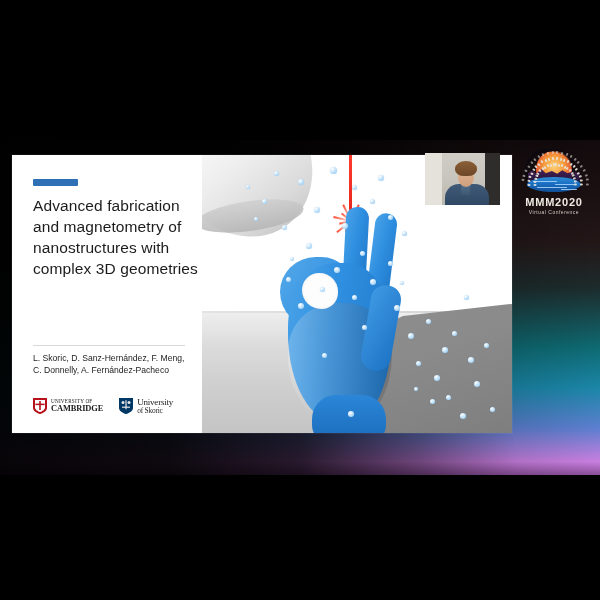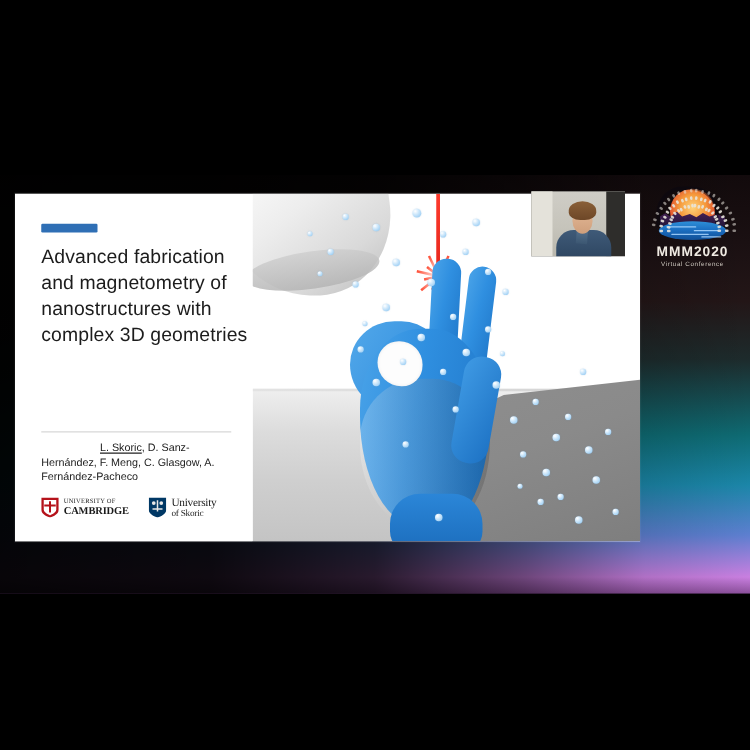--- a/index.html
+++ b/index.html
@@ -29,21 +29,21 @@
 
   
   #slide-text{position:absolute;left:0;top:0;width:190px;height:353px;
     background:#ffffff;z-index:5;padding:0;}
   #accent-bar{position:absolute;left:21px;top:24px;width:45px;height:7px;background:#2f6fb5;border-radius:1px;}
   #slide-title{position:absolute;left:21px;top:40px;width:172px;
     font-size:15.5px;line-height:21px;color:#1c1c1c;font-weight:400;letter-spacing:.1px;}
   #divider{position:absolute;left:21px;top:190px;width:152px;height:1px;background:#d8d8d8;}
   #authors{position:absolute;left:21px;top:198px;width:158px;
     font-size:8.6px;line-height:11.6px;color:#222;}
-  #authors .lead{text-decoration:underline;margin-left:47px;}
+  #authors .lead{}
   #logos{position:absolute;left:21px;top:243px;display:flex;align-items:center;gap:16px;}
 
   .logo{display:flex;align-items:center;gap:4px;}
   .shield{width:14px;height:16px;position:relative;}
   .shield svg{display:block;}
   .logo-txt{display:flex;flex-direction:column;line-height:1;}
   .logo-txt .l1{font-family:"Liberation Serif",serif;font-size:5.2px;letter-spacing:.2px;color:#1a1a1a;}
   .logo-txt .l2{font-family:"Liberation Serif",serif;font-size:8.4px;font-weight:700;letter-spacing:-.1px;color:#1a1a1a;}
   .logo-g .l1{font-family:"Liberation Serif",serif;font-size:9px;color:#1a1a1a;letter-spacing:-.2px;}
   .logo-g .l2{font-family:"Liberation Serif",serif;font-size:7.4px;font-weight:400;font-style:normal;color:#1a1a1a;letter-spacing:-.2px;}
@@ -224,21 +224,21 @@
         <div class="dot" style="left: 146px; top: 256px; width: 6px; height: 6px;"></div>
         <div class="dot" style="left: 262px; top: 140px; width: 5px; height: 5px;"></div>
         <div class="dot" style="left: 198px; top: 126px; width: 4px; height: 4px;"></div>
         <div class="dot" style="left: 88px; top: 102px; width: 4px; height: 4px;"></div>
       </div>
 
     <div id="slide-text">
       <div id="accent-bar"></div>
       <div id="slide-title">Advanced fabrication and magnetometry of nanostructures with complex 3D geometries</div>
       <div id="divider"></div>
-      <div id="authors"><span class="lead">L. Skoric</span><span>, D. Sanz-Hernández, F. Meng, C. Glasgow, A. Fernández-Pacheco</span></div>
+      <div id="authors"><span class="lead">L. Skoric</span><span>, D. Sanz-Hernández, F. Meng, C. Donnelly, A. Fernández-Pacheco</span></div>
 
       <div id="logos">
         <div class="logo">
           <span class="shield">
             <svg width="14" height="16" viewBox="0 0 14 16">
               <path d="M0 0h14v10c0 4-7 6-7 6S0 14 0 10z" fill="#b5121b"></path>
               <path d="M2 2h10v7.5c0 2.8-5 4.6-5 4.6S2 12.3 2 9.5z" fill="#fff"></path>
               <path d="M6.2 3h1.6v9H6.2z" fill="#b5121b"></path>
               <path d="M2.4 5.6h9.2v1.5H2.4z" fill="#b5121b"></path>
             </svg>

